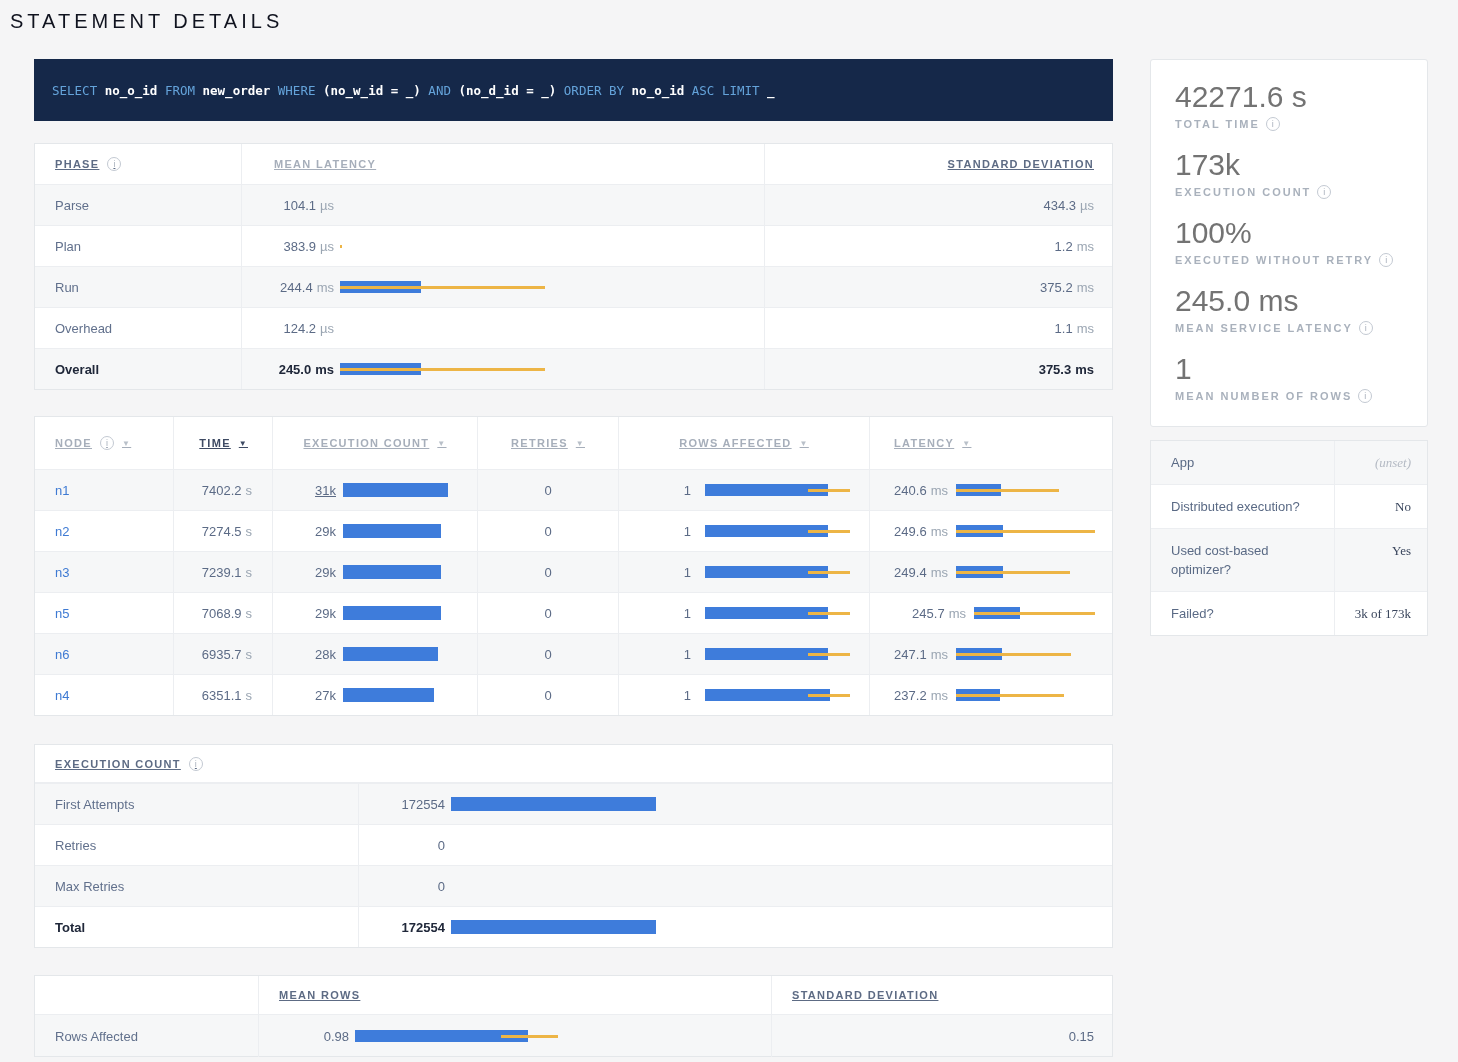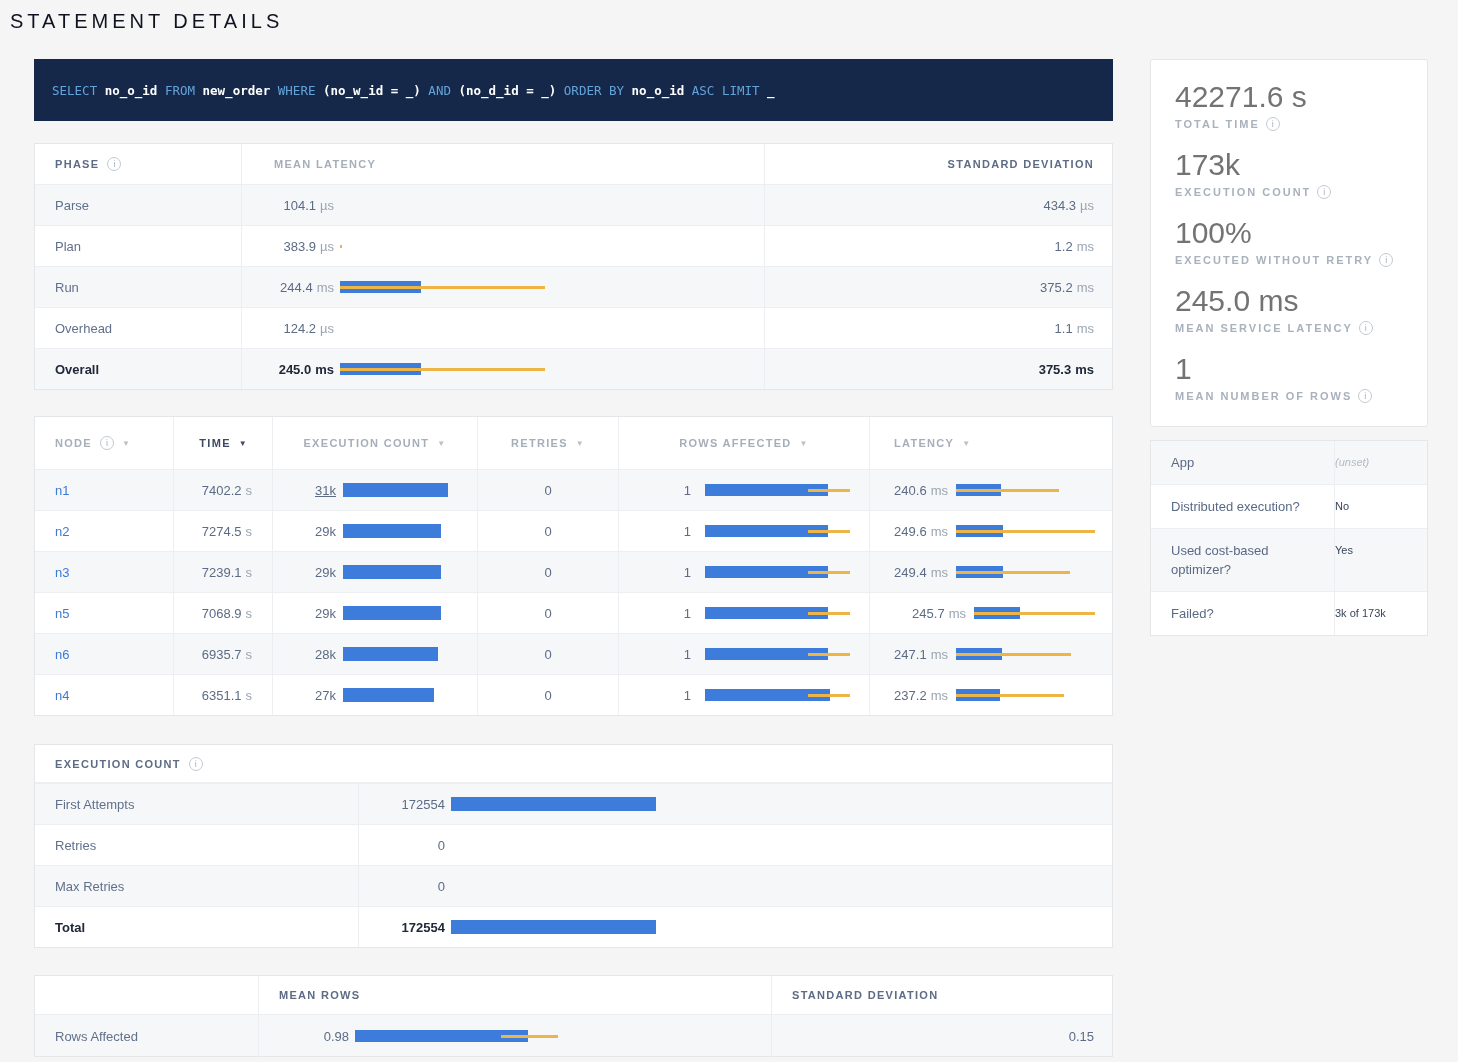--- a/index.html
+++ b/index.html
@@ -18,21 +18,21 @@
   
   .tbl { background:#ffffff; border:1px solid #e4e7ea; }
   .grid { display:grid; }
   .phase-grid { grid-template-columns:206px 523px 350px; }
   .node-grid  { grid-template-columns:138px 99px 205px 141px 251px 245px; }
   .exec-grid  { grid-template-columns:323px 756px; }
   .rows-grid  { grid-template-columns:223px 513px 343px; }
   .row { border-top:1px solid #eceef1; }
   .row.alt { background:#f6f7f8; }
   .cell { display:flex; align-items:center; height:40px; font-size:13px; color:#5c6b86; }
-  .hcell { display:flex; align-items:center; font-size:11px; font-weight:700; letter-spacing:1.3px; height:40px; }
+  .hcell { display:flex; align-items:center; font-size:11px; font-weight:700; letter-spacing:1.3px; height:40px;text-decoration:underline; }
   .node-tbl .hcell { height:52px; }
   .exec-tbl .hcell, .rows-tbl .hcell { height:38px; }
   .vl { border-left:1px solid #eceef1; }
   .th-med   { color:#5d6b84; }
   .th-light { color:#a6aeba; }
   .th-dark  { color:#3e4a63; }
   .pl20 { padding-left:20px; }
   .pr20 { justify-content:flex-end; padding-right:20px; }
   .lbl { color:#61708c; }
   .bold-row .lbl, .bold-row .num, .bold-row .unit, .bold-row .val { color:#20283a !important; font-weight:700; }
@@ -56,21 +56,21 @@
   .sumcard { background:#fff; border:1px solid #e4e7ea; border-radius:3px; padding:20px 0 6px 24px; margin-bottom:13px; }
   .sumitem { margin-bottom:17px; }
   .sumval { font-size:30px; line-height:34px; color:#737373; }
   .sumlab { font-size:11px; font-weight:700; letter-spacing:2px; color:#a9b1bc; margin-top:3px; display:flex; align-items:center; }
   .sumlab .iicon { margin-left:6px; }
   .attr-tbl { background:#fff; border:1px solid #e4e7ea; }
   .attr-row { display:grid; grid-template-columns:183px 95px; border-top:1px solid #eceef1; }
   .attr-row:first-child { border-top:none; }
   .attr-row.alt { background:#f6f7f8; }
   .attr-lbl { padding:12px 18px 12px 20px; font-size:13px; color:#5a6a85; line-height:19px; }
-  .attr-val { padding:12px 18px 12px 0; font-size:11px; color:#39455c; line-height:19px; border-left:1px solid #eceef1; }
+  .attr-val { padding:12px 18px 12px 0; font-size:13px; color:#39455c; text-align:right; line-height:19px; border-left:1px solid #eceef1;font-family:Liberation Serif, serif; }
   .attr-val.unset { color:#b4bac4; font-style:italic; }
 </style>
 </head>
 <body>
 
 <h1 class="page-title">STATEMENT DETAILS</h1>
 
 <div class="layout">
   <div class="leftcol">
 

